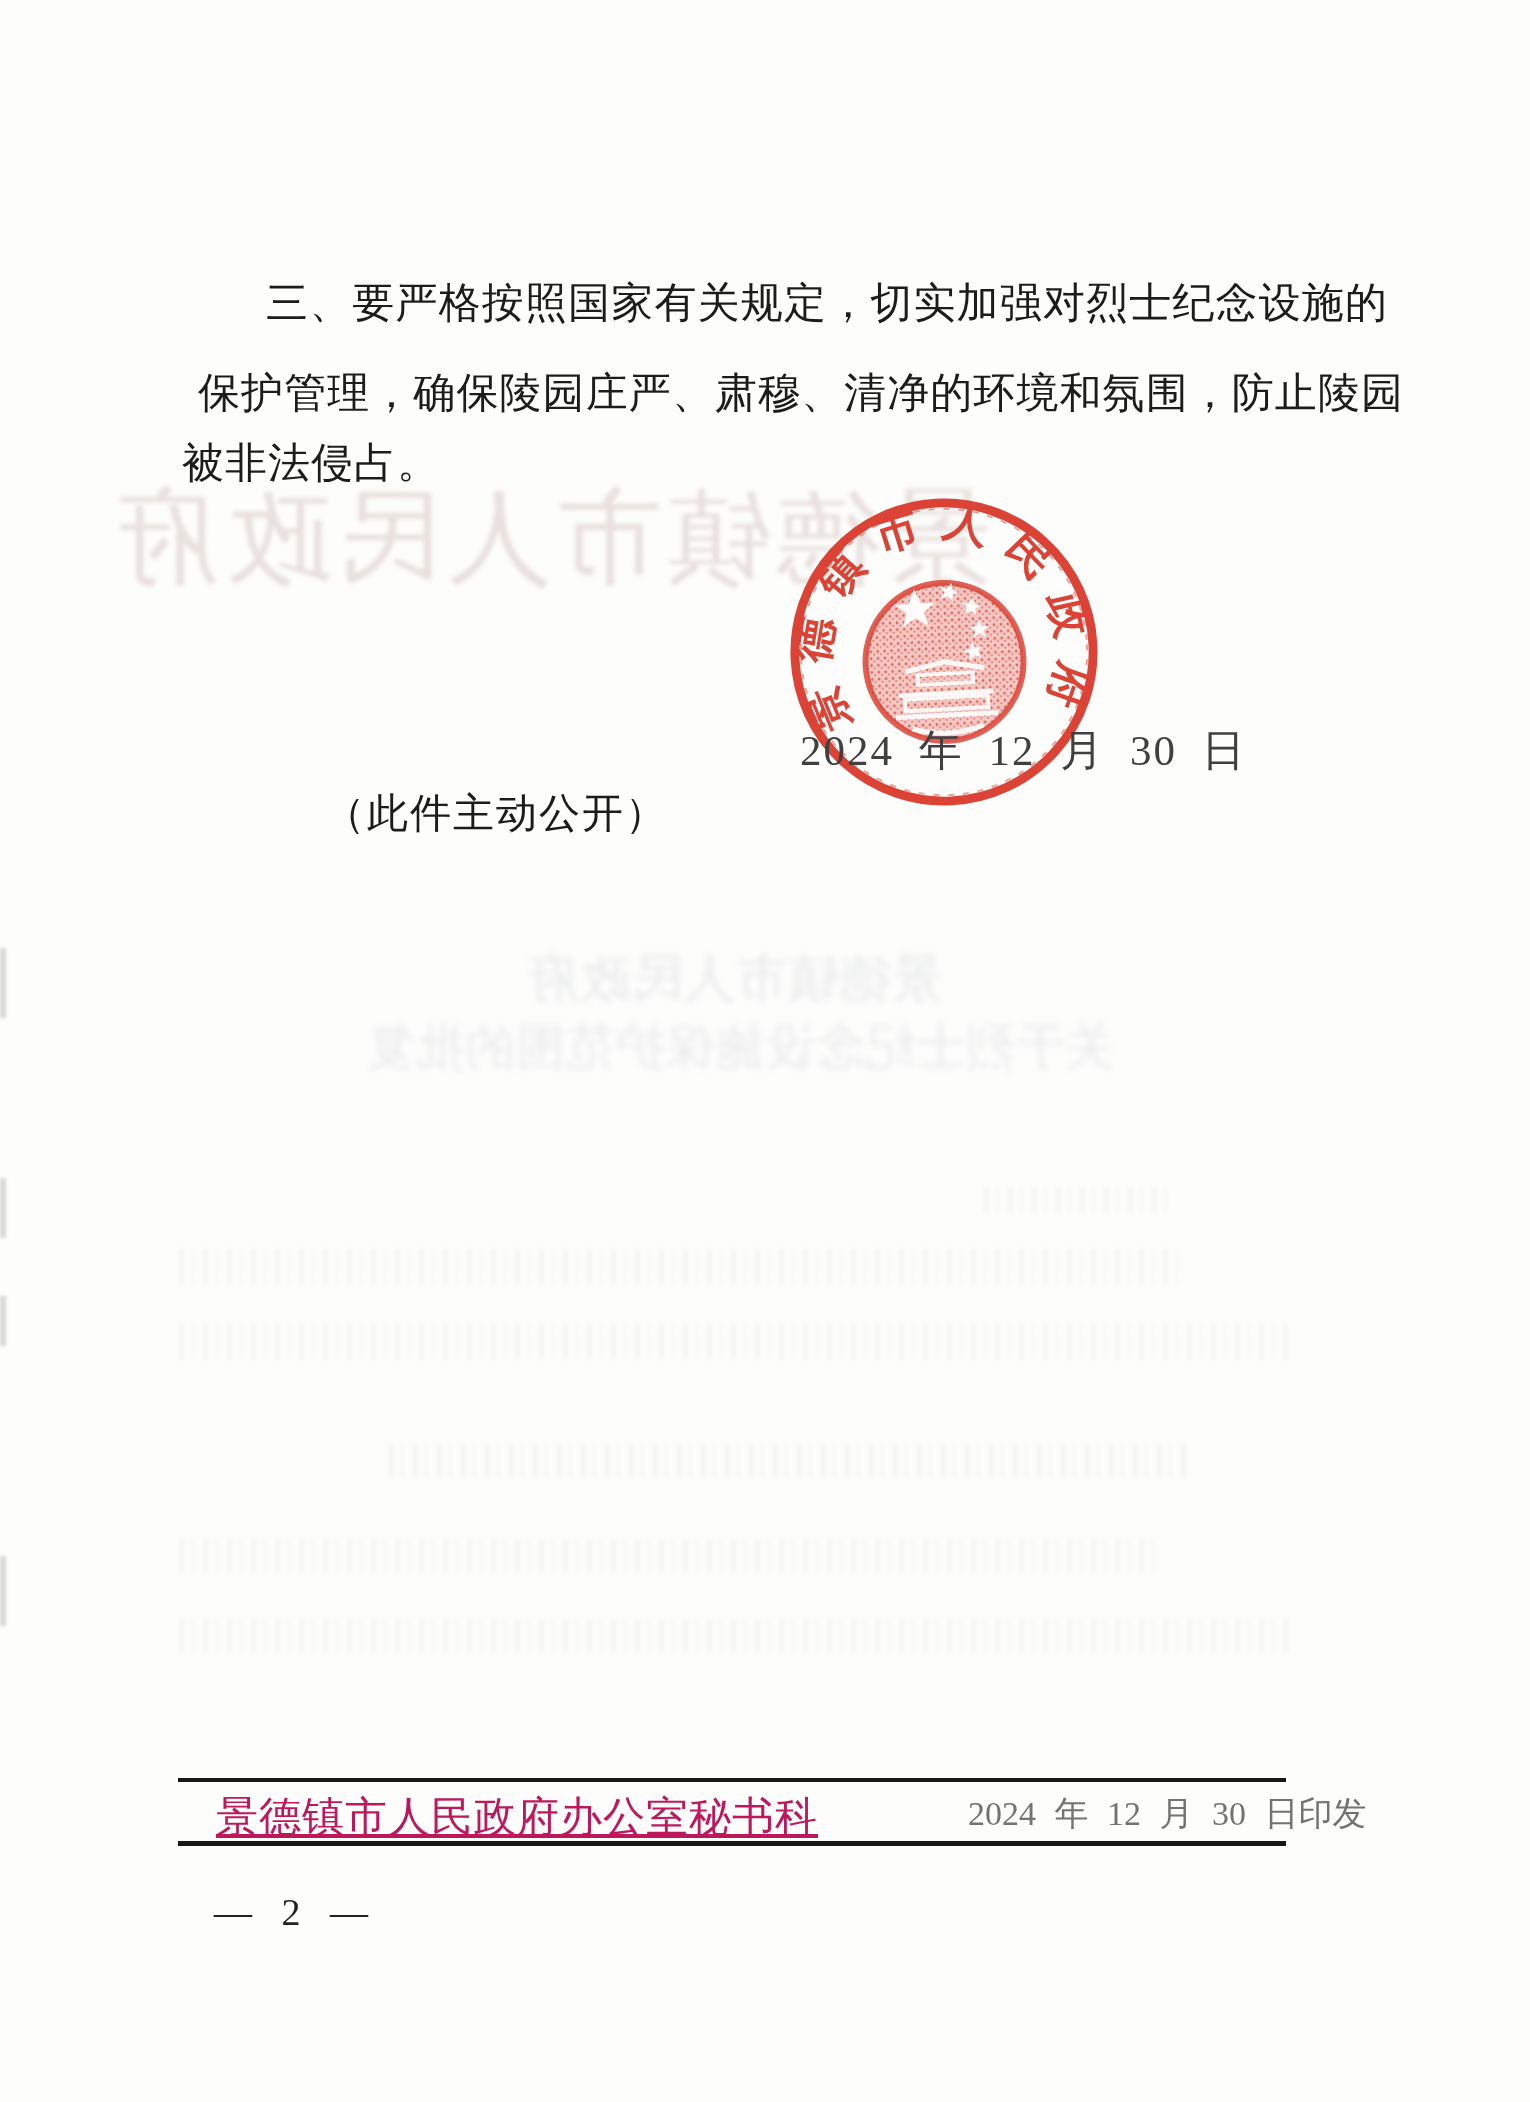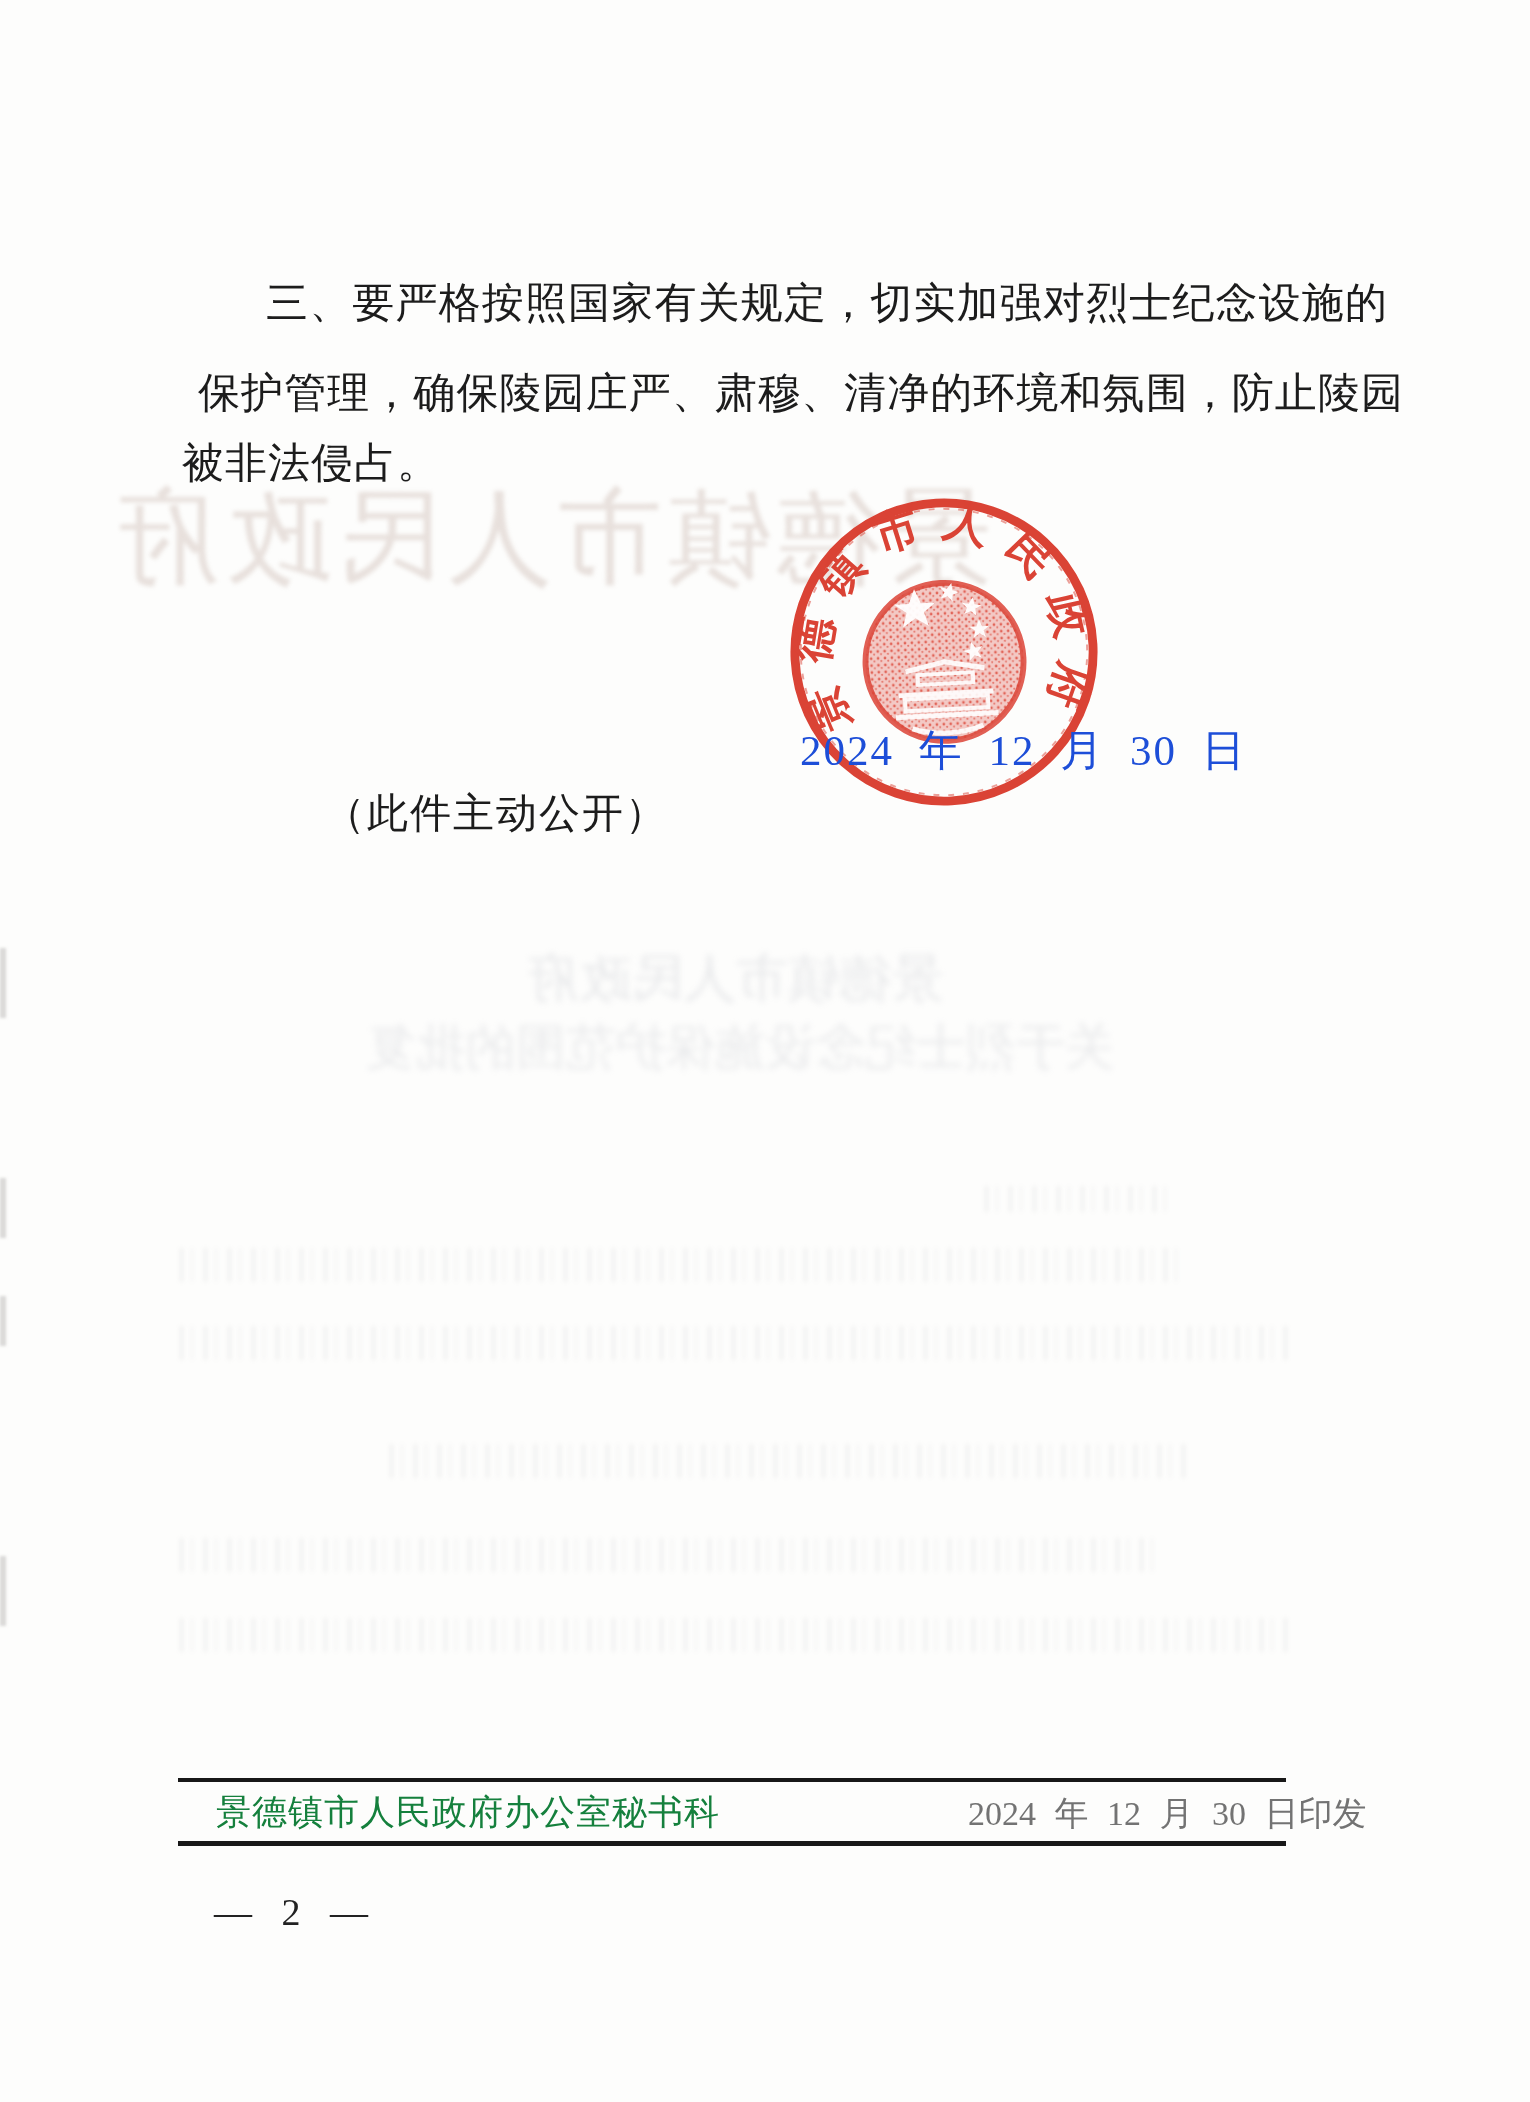--- a/index.html
+++ b/index.html
@@ -40,32 +40,32 @@
     filter:blur(2px);opacity:.5;
     background:repeating-linear-gradient(90deg,
       rgba(150,152,158,.28) 0 3px, rgba(255,255,255,0) 3px 11px,
       rgba(150,152,158,.20) 11px 13px, rgba(255,255,255,0) 13px 24px);
   }
   .edge-streak{position:absolute;left:0;width:6px;background:rgba(160,158,155,.38);filter:blur(1.5px);z-index:1;}
   
   .seal{position:absolute;left:786px;top:494px;width:316px;height:316px;z-index:3;transform:rotate(-3deg);opacity:.95;}
   .date-line{
     position:absolute;left:800px;top:722px;z-index:4;
-    font-size:43px;color:#1d4ed8;white-space:nowrap;
+    font-size:43px;color:#404040;white-space:nowrap;
     word-spacing:12px;letter-spacing:2px;
   }
   .note{
     position:absolute;left:276px;top:786px;z-index:2;
     font-size:41px;color:#1c1c1c;letter-spacing:2px;white-space:nowrap;margin-left:48px;
   }
   
   .rule{position:absolute;left:178px;width:1108px;background:#181818;z-index:2;}
   .rule.top{top:1778px;height:4px;}
   .rule.bottom{top:1841px;height:5px;}
-  .footer-left{position:absolute;left:216px;top:1789px;font-size:35px;color:#15803d;letter-spacing:1px;white-space:nowrap;z-index:2;}
+  .footer-left{position:absolute;left:216px;top:1789px;font-size:42px;color:#be185d;letter-spacing:1px;white-space:nowrap;z-index:2;text-decoration:underline;}
   .footer-right{position:absolute;left:968px;top:1791px;font-size:34px;color:#737373;word-spacing:10px;white-space:nowrap;z-index:2;}
   .page-num{position:absolute;left:214px;top:1890px;font-size:38px;color:#222;letter-spacing:6px;word-spacing:8px;z-index:2;}
 </style>
 </head>
 <body>
 
 <div class="page">
 
   <div class="para-line l1">三、要严格按照国家有关规定，切实加强对烈士纪念设施的</div>
   <div class="para-line l2">保护管理，确保陵园庄严、肃穆、清净的环境和氛围，防止陵园</div>

